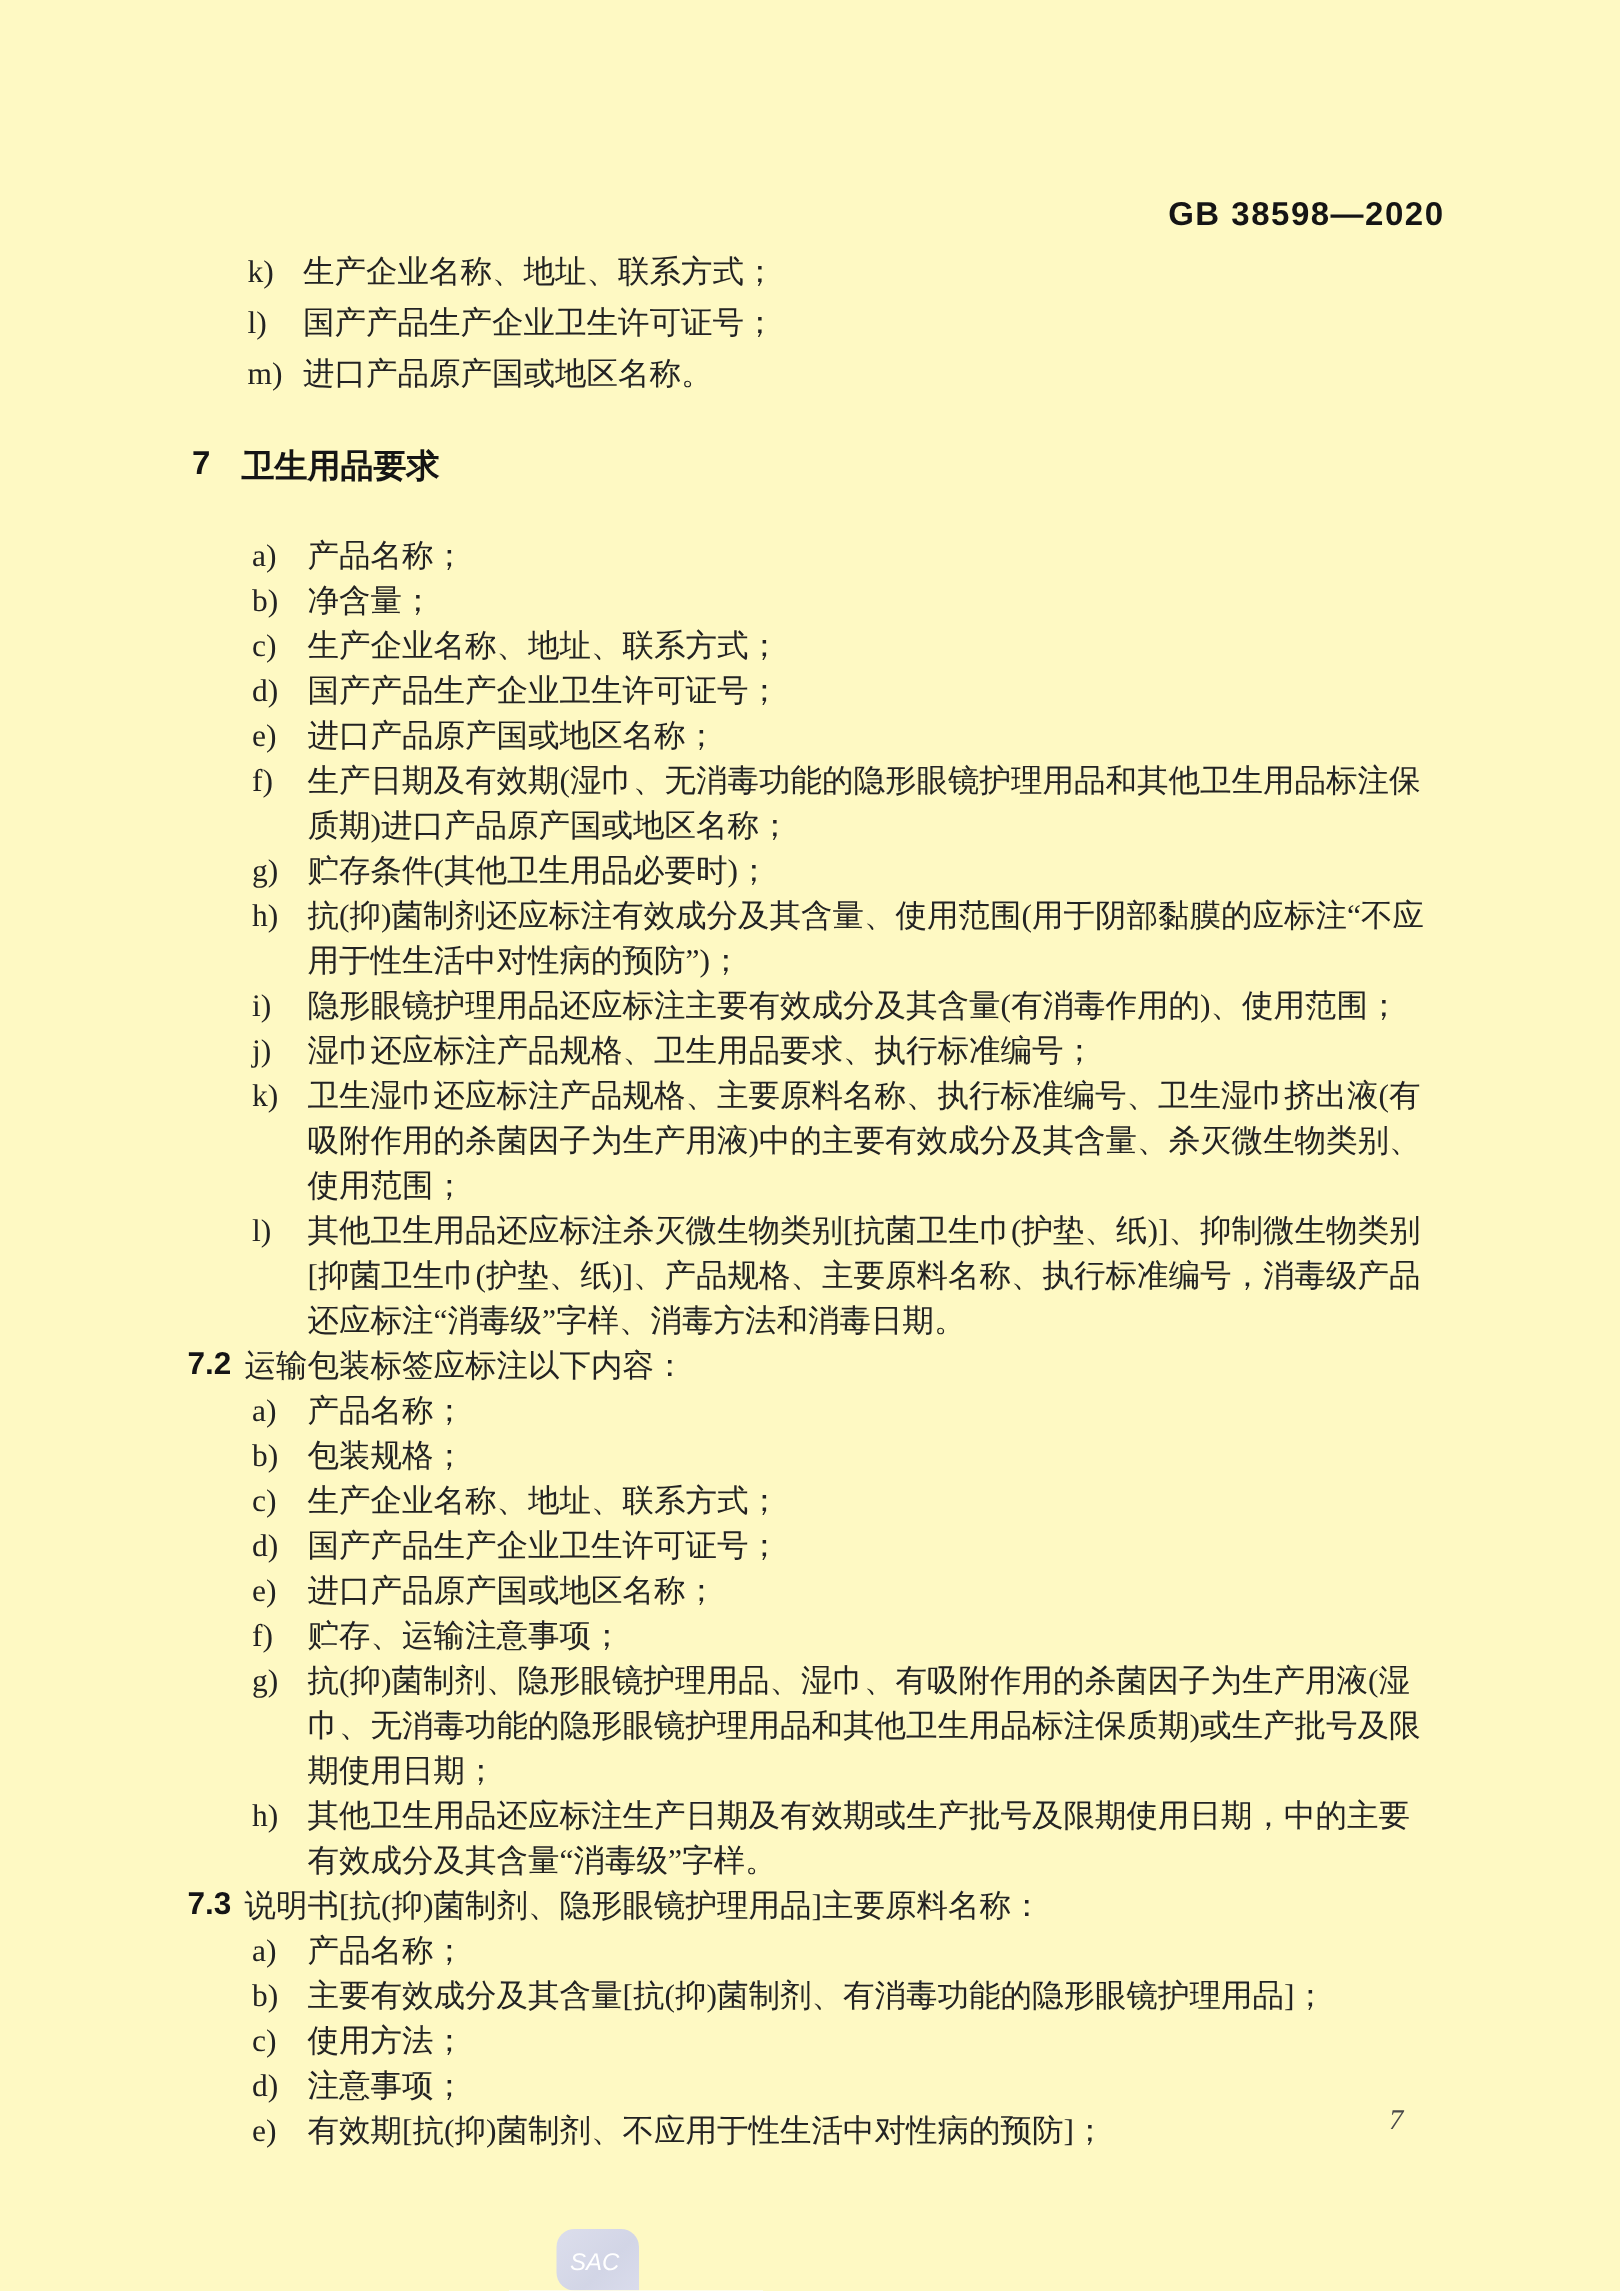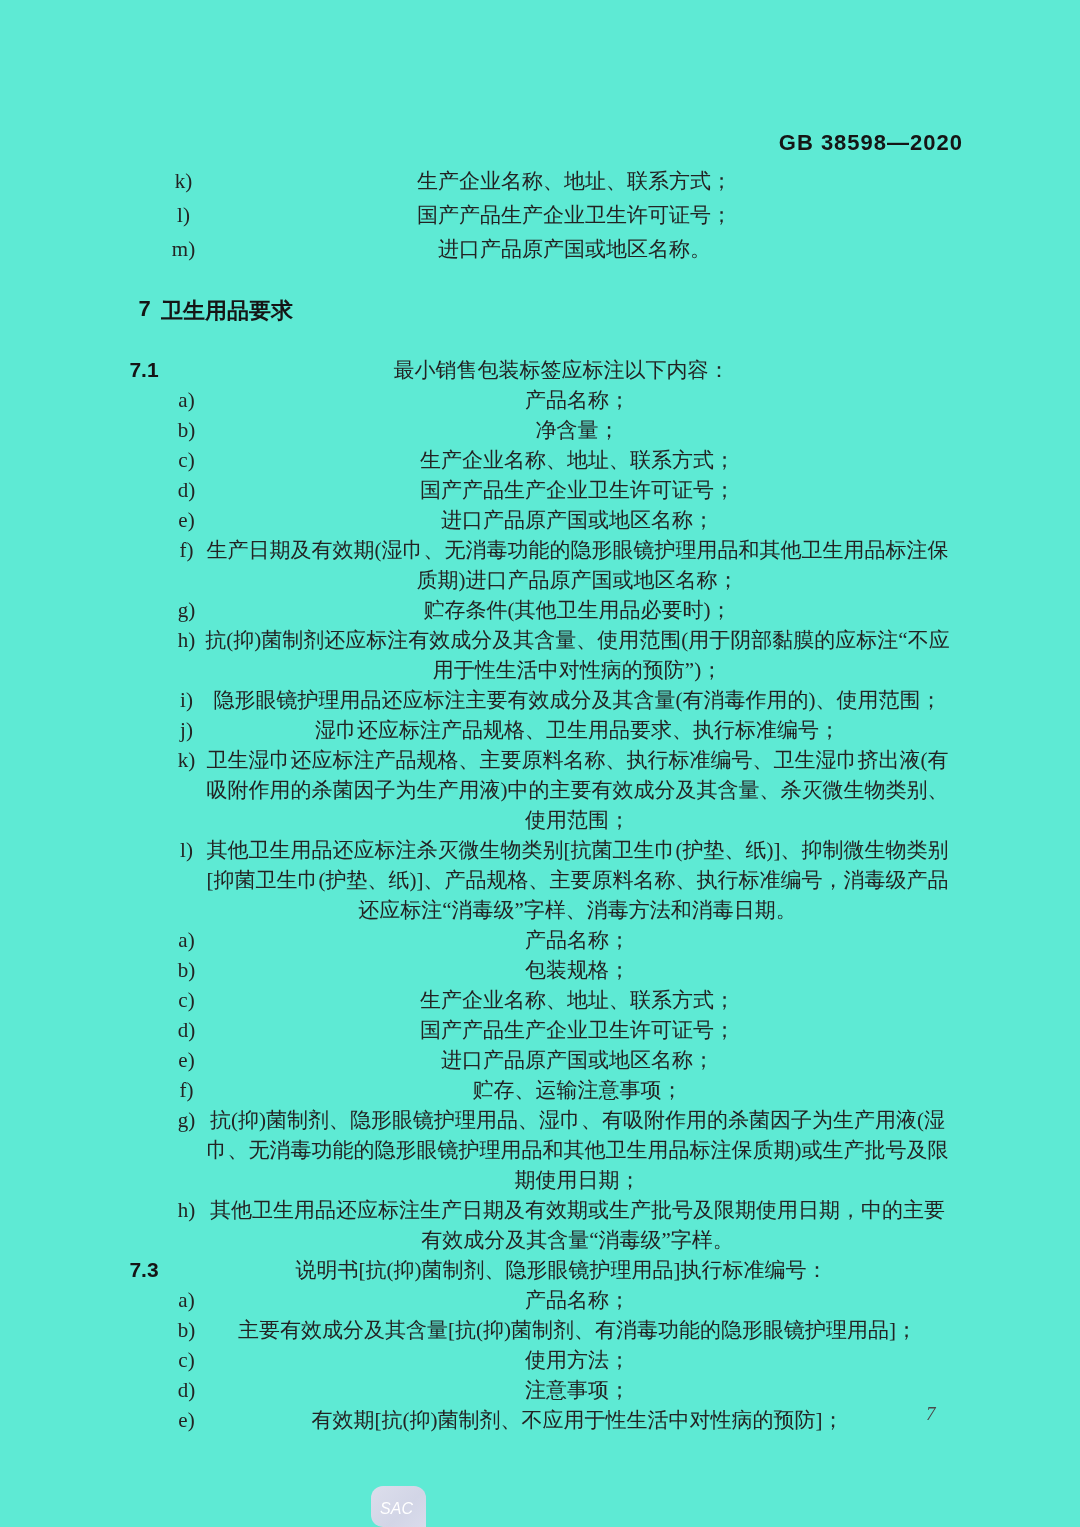--- a/index.html
+++ b/index.html
@@ -1,23 +1,22 @@
 <!DOCTYPE html>
 <html><head>
 <meta charset="utf-8">
 <style>
   html,body{margin:0;padding:0;background:#ffffff;}
   .page{
     position:relative;
     width:1080px;height:1527px;
-    background:#5eead4;
+    background:#fef9c3;
     overflow:hidden;
     font-family:"Liberation Serif","DejaVu Serif",serif;
     color:#232323;
-    text-align:center;
   }
   .std-header{
     position:absolute;top:130px;right:117px;
     font-family:"Liberation Sans","DejaVu Sans",sans-serif;
     font-weight:bold;font-size:22px;letter-spacing:1px;color:#151515;
   }
   .carryover{
     position:absolute;top:164px;left:165px;width:790px;
   }
   .carryover .row{display:flex;font-size:21px;line-height:34px;}
@@ -79,24 +78,20 @@
     </div>
   </div>
 
   <div class="section-heading">
     <span class="sec-num">7</span>
     <span>卫生用品要求</span>
   </div>
 
   <div class="clauses">
 
-    <div class="clause-row">
-      <span class="num">7.1</span>
-      <span class="ctext">最小销售包装标签应标注以下内容：</span>
-    </div>
     <div class="items">
       <div class="row">
         <span class="lbl">a)</span>
         <span class="txt">产品名称；</span>
       </div>
       <div class="row">
         <span class="lbl">b)</span>
         <span class="txt">净含量；</span>
       </div>
       <div class="row">
@@ -134,20 +129,24 @@
       <div class="row">
         <span class="lbl">k)</span>
         <span class="txt">卫生湿巾还应标注产品规格、主要原料名称、执行标准编号、卫生湿巾挤出液(有吸附作用的杀菌因子为生产用液)中的主要有效成分及其含量、杀灭微生物类别、使用范围；</span>
       </div>
       <div class="row">
         <span class="lbl">l)</span>
         <span class="txt">其他卫生用品还应标注杀灭微生物类别[抗菌卫生巾(护垫、纸)]、抑制微生物类别[抑菌卫生巾(护垫、纸)]、产品规格、主要原料名称、执行标准编号，消毒级产品还应标注“消毒级”字样、消毒方法和消毒日期。</span>
       </div>
     </div>
 
+    <div class="clause-row">
+      <span class="num">7.2</span>
+      <span class="ctext">运输包装标签应标注以下内容：</span>
+    </div>
     <div class="items">
       <div class="row">
         <span class="lbl">a)</span>
         <span class="txt">产品名称；</span>
       </div>
       <div class="row">
         <span class="lbl">b)</span>
         <span class="txt">包装规格；</span>
       </div>
       <div class="row">
@@ -171,21 +170,21 @@
         <span class="txt">抗(抑)菌制剂、隐形眼镜护理用品、湿巾、有吸附作用的杀菌因子为生产用液(湿巾、无消毒功能的隐形眼镜护理用品和其他卫生用品标注保质期)或生产批号及限期使用日期；</span>
       </div>
       <div class="row">
         <span class="lbl">h)</span>
         <span class="txt">其他卫生用品还应标注生产日期及有效期或生产批号及限期使用日期，中的主要有效成分及其含量“消毒级”字样。</span>
       </div>
     </div>
 
     <div class="clause-row">
       <span class="num">7.3</span>
-      <span class="ctext">说明书[抗(抑)菌制剂、隐形眼镜护理用品]执行标准编号：</span>
+      <span class="ctext">说明书[抗(抑)菌制剂、隐形眼镜护理用品]主要原料名称：</span>
     </div>
     <div class="items">
       <div class="row">
         <span class="lbl">a)</span>
         <span class="txt">产品名称；</span>
       </div>
       <div class="row">
         <span class="lbl">b)</span>
         <span class="txt">主要有效成分及其含量[抗(抑)菌制剂、有消毒功能的隐形眼镜护理用品]；</span>
       </div>

